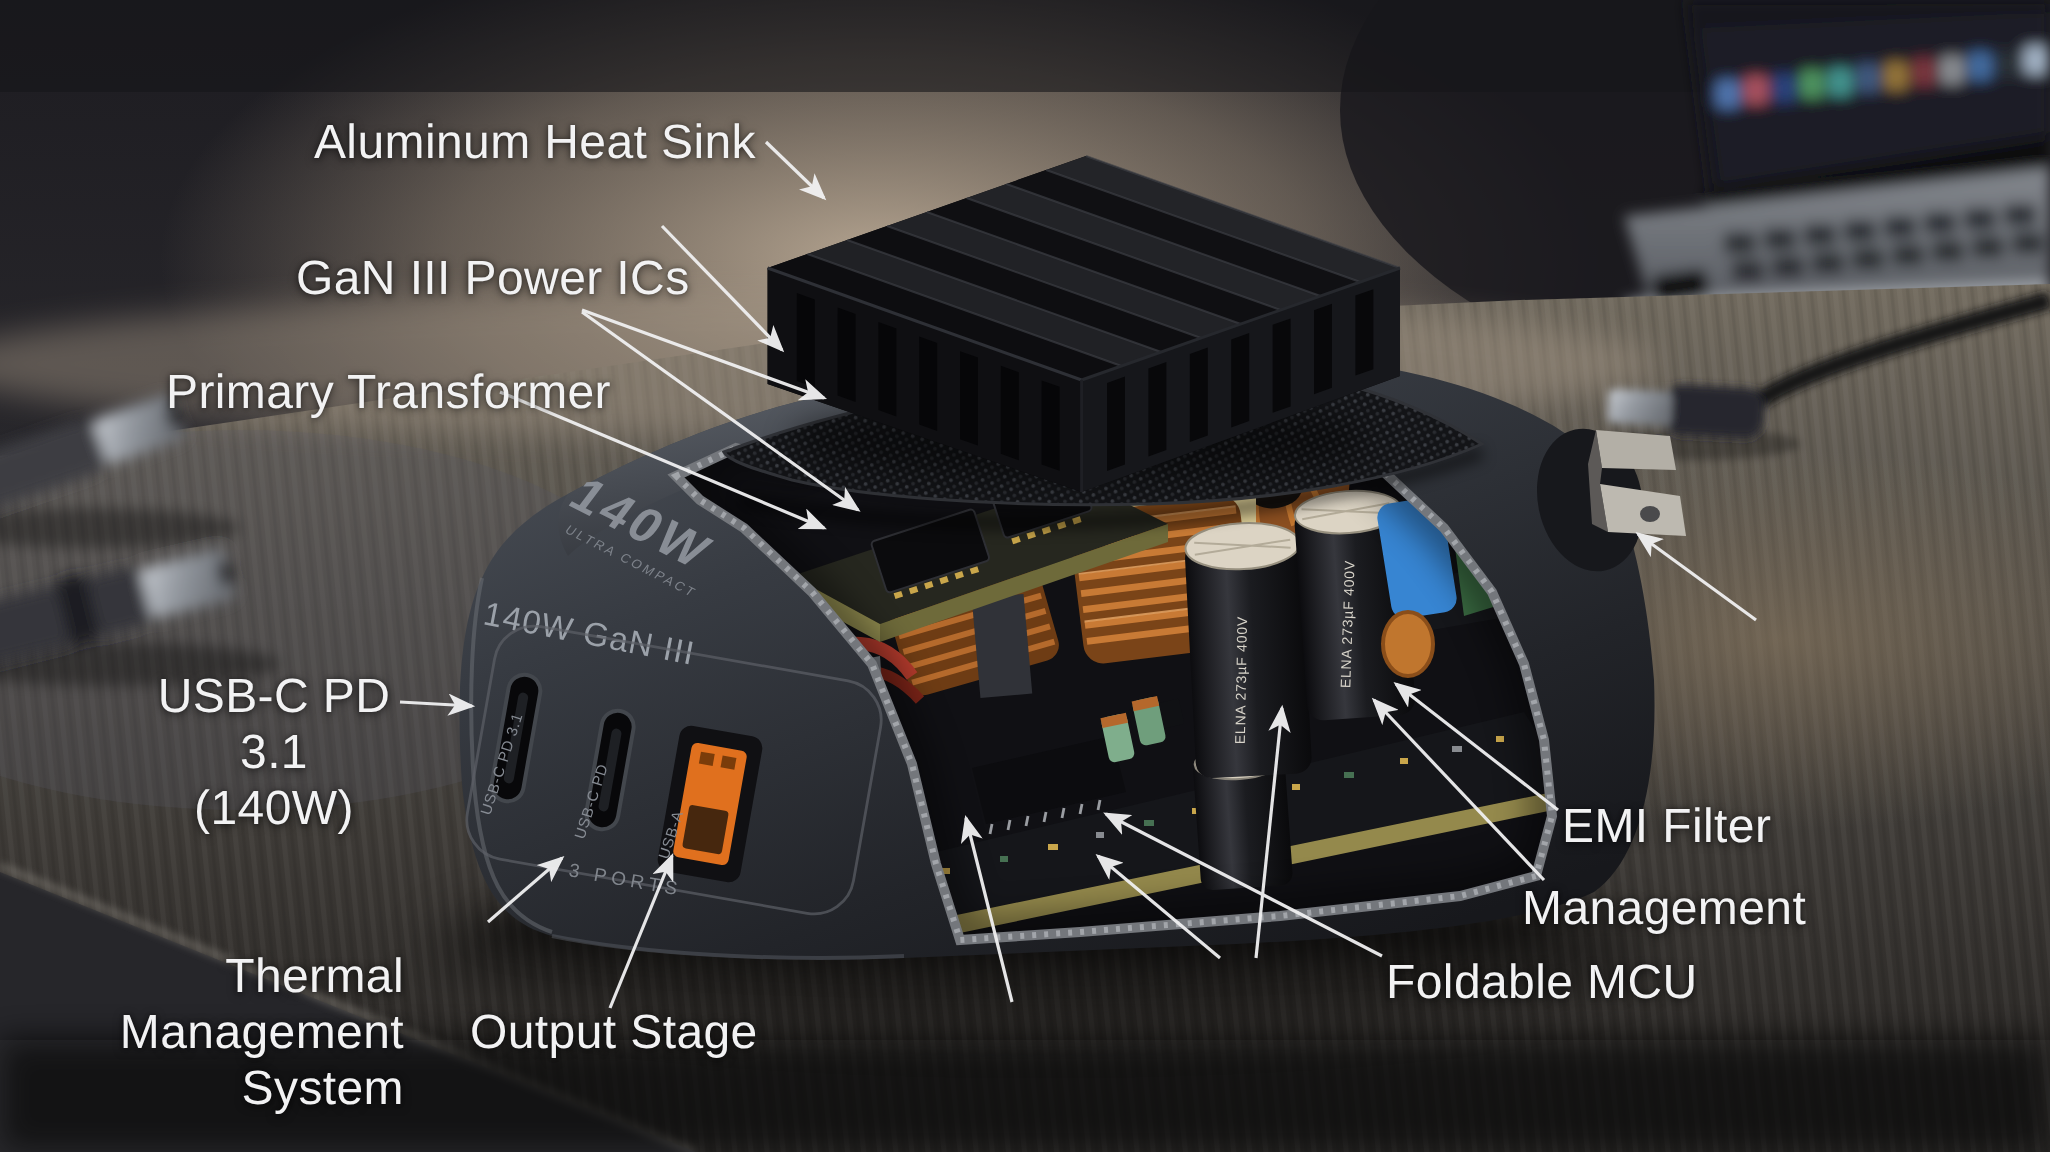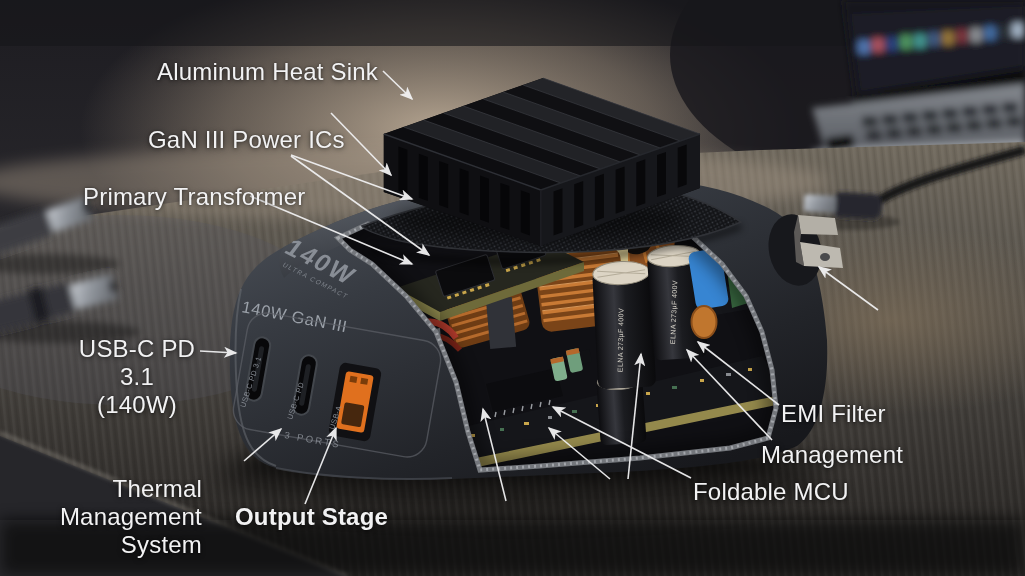--- a/index.html
+++ b/index.html
@@ -10,21 +10,21 @@
        white-space:pre-line;text-shadow:0 1px 5px rgba(0,0,0,.6), 0 0 2px rgba(0,0,0,.35);
        letter-spacing:.2px;}
   .lbl.r{text-align:right;}
   .lbl.c{text-align:center;}
   [data-name="label-aluminum-heat-sink"]{right:647px;top:58px;}
   [data-name="label-graphene-thermal-layer"]{left:134px;top:101px;}
   [data-name="label-gan-power-ics"]{left:148px;top:126px;text-align:right;}
   [data-name="label-primary-transformer"]{left:83px;top:183px;}
   [data-name="label-usb-c-pd"]{left:62px;top:335px;width:150px;}
   [data-name="label-thermal-management"]{right:823px;top:447px;width:200px;margin-top:28px;}
-  [data-name="label-output-stage"]{left:235px;top:503px;font-weight:bold;}
+  [data-name="label-output-stage"]{left:235px;top:503px;}
   [data-name="label-main-pcb"]{left:450px;top:502px;width:120px;}
   [data-name="label-output-capacitors"]{left:567px;top:479px;width:120px;}
   [data-name="label-control-mcu"]{left:693px;top:478px;}
   [data-name="label-rectifier"]{left:761px;top:441px;}
   [data-name="label-emi-filter"]{left:781px;top:400px;}
   [data-name="label-ac-input"]{left:848px;top:311px;}
 </style>
 </head>
 <body>
 

